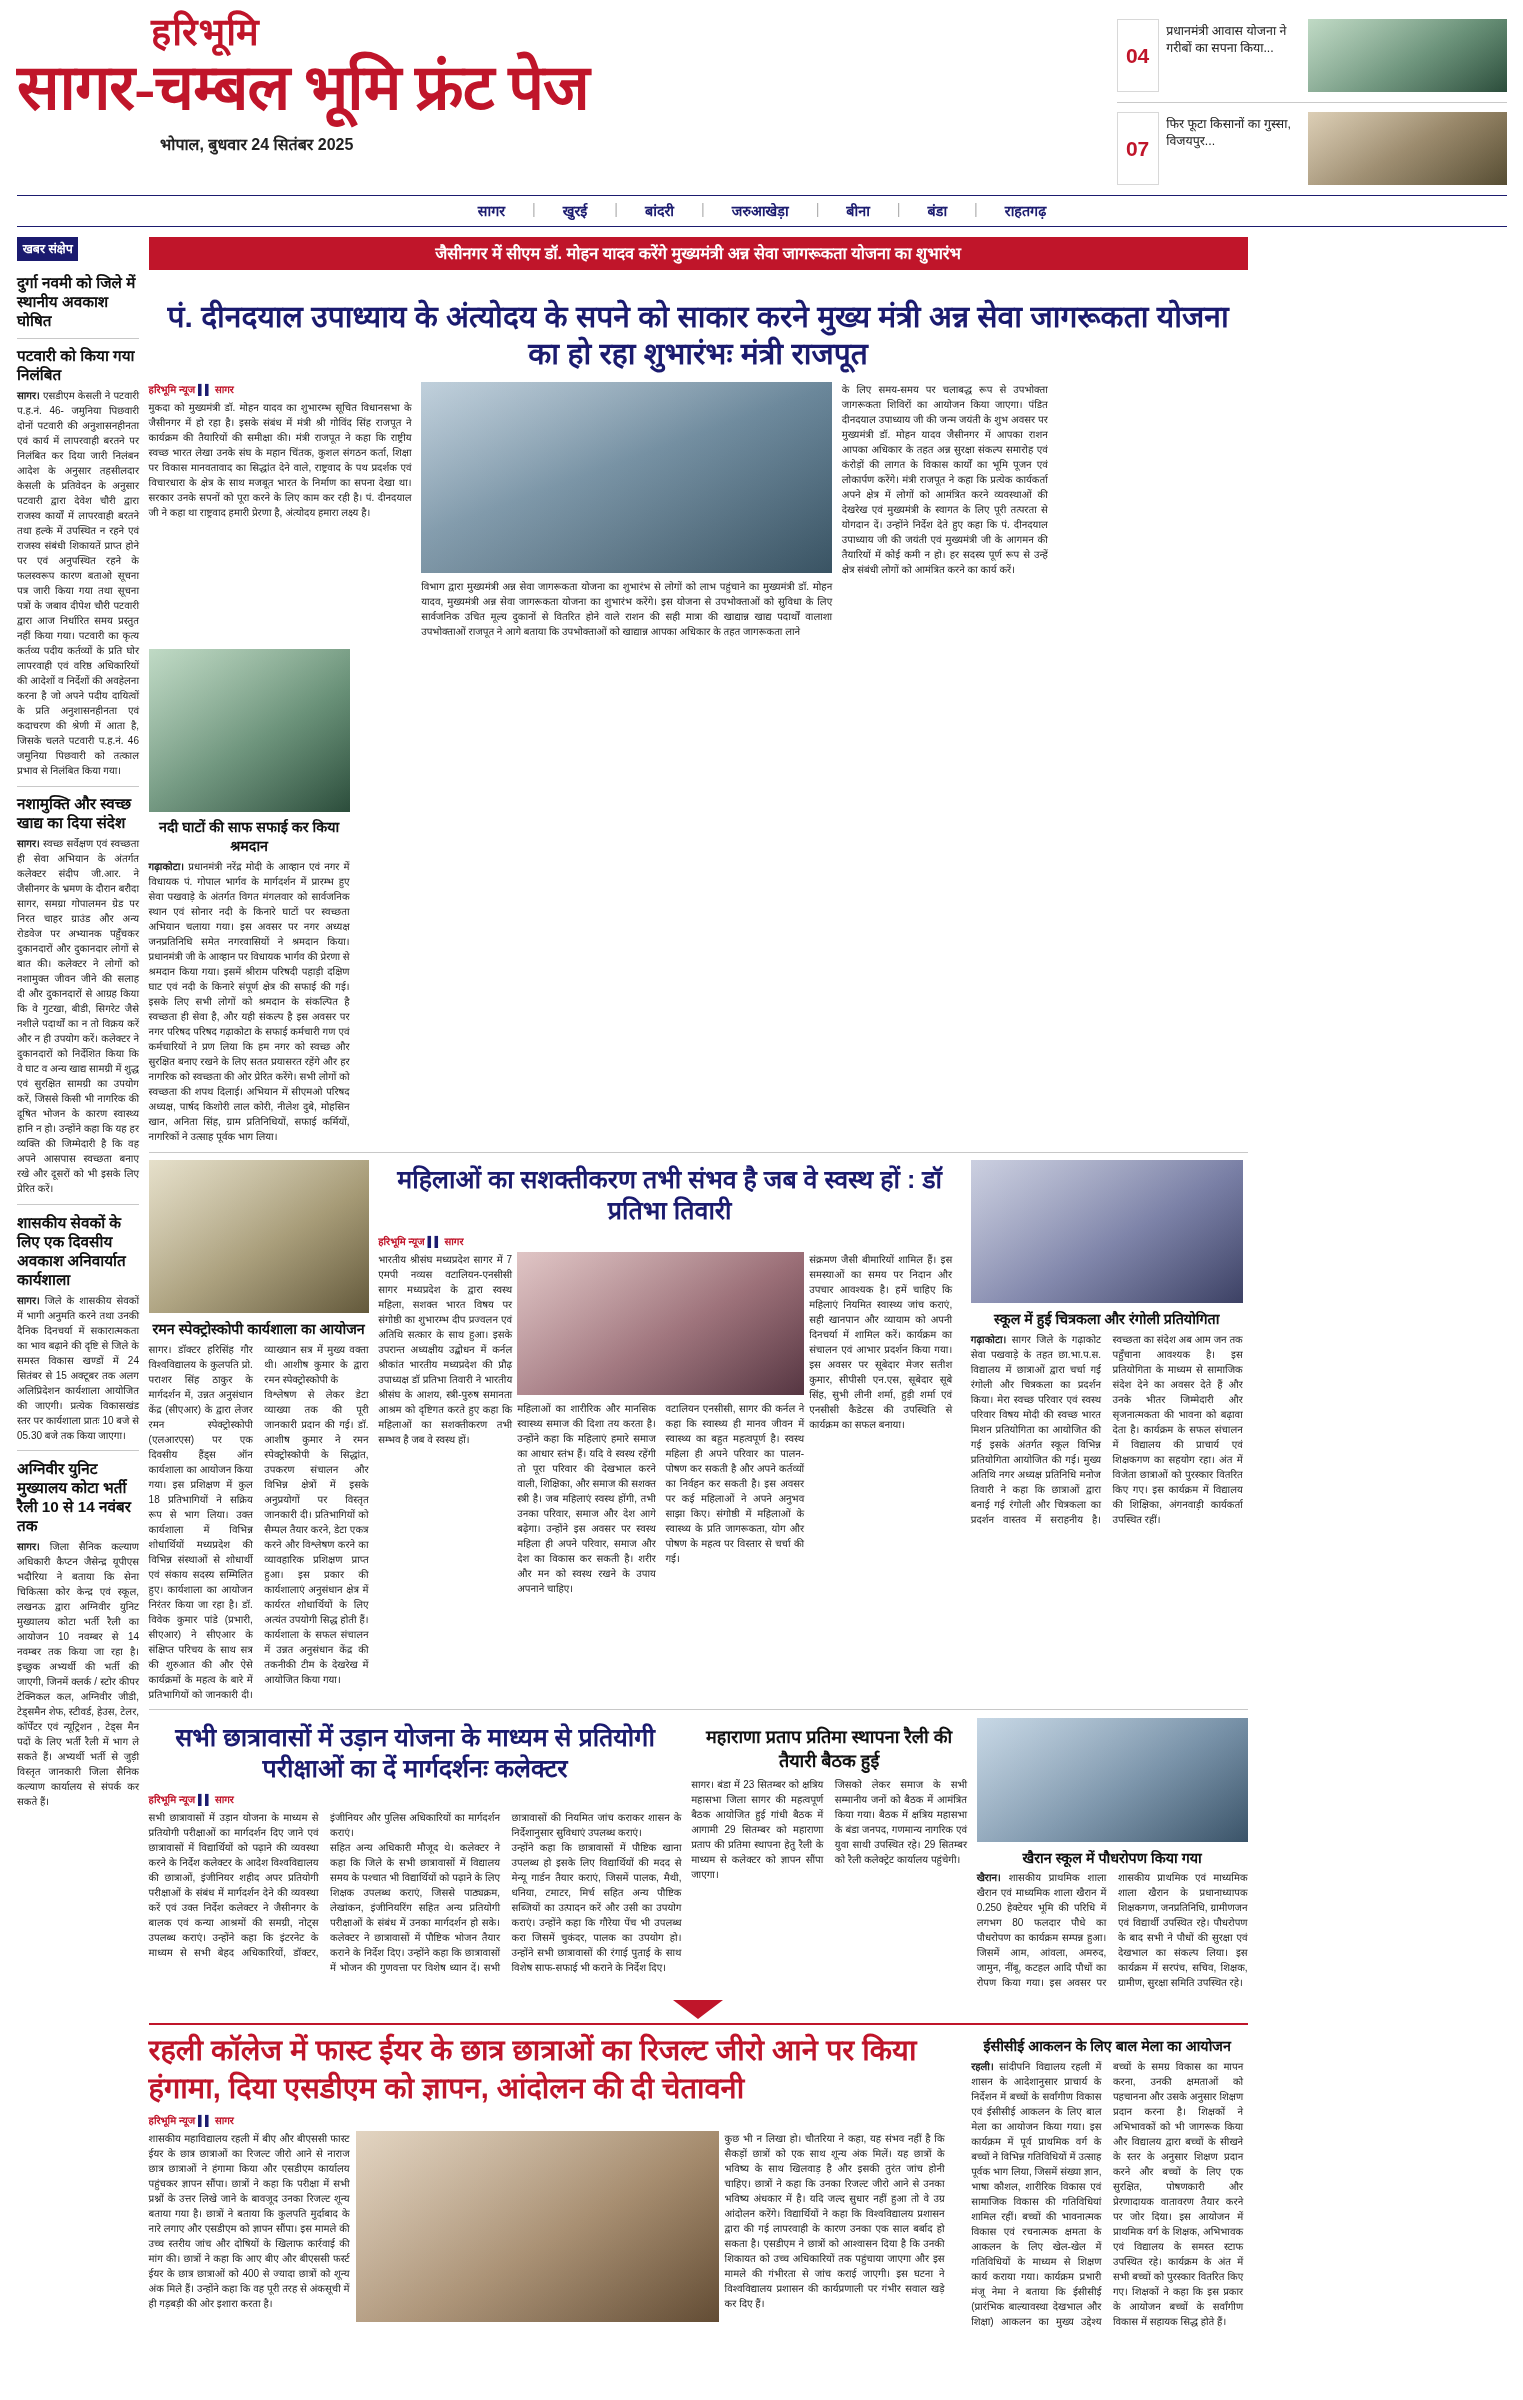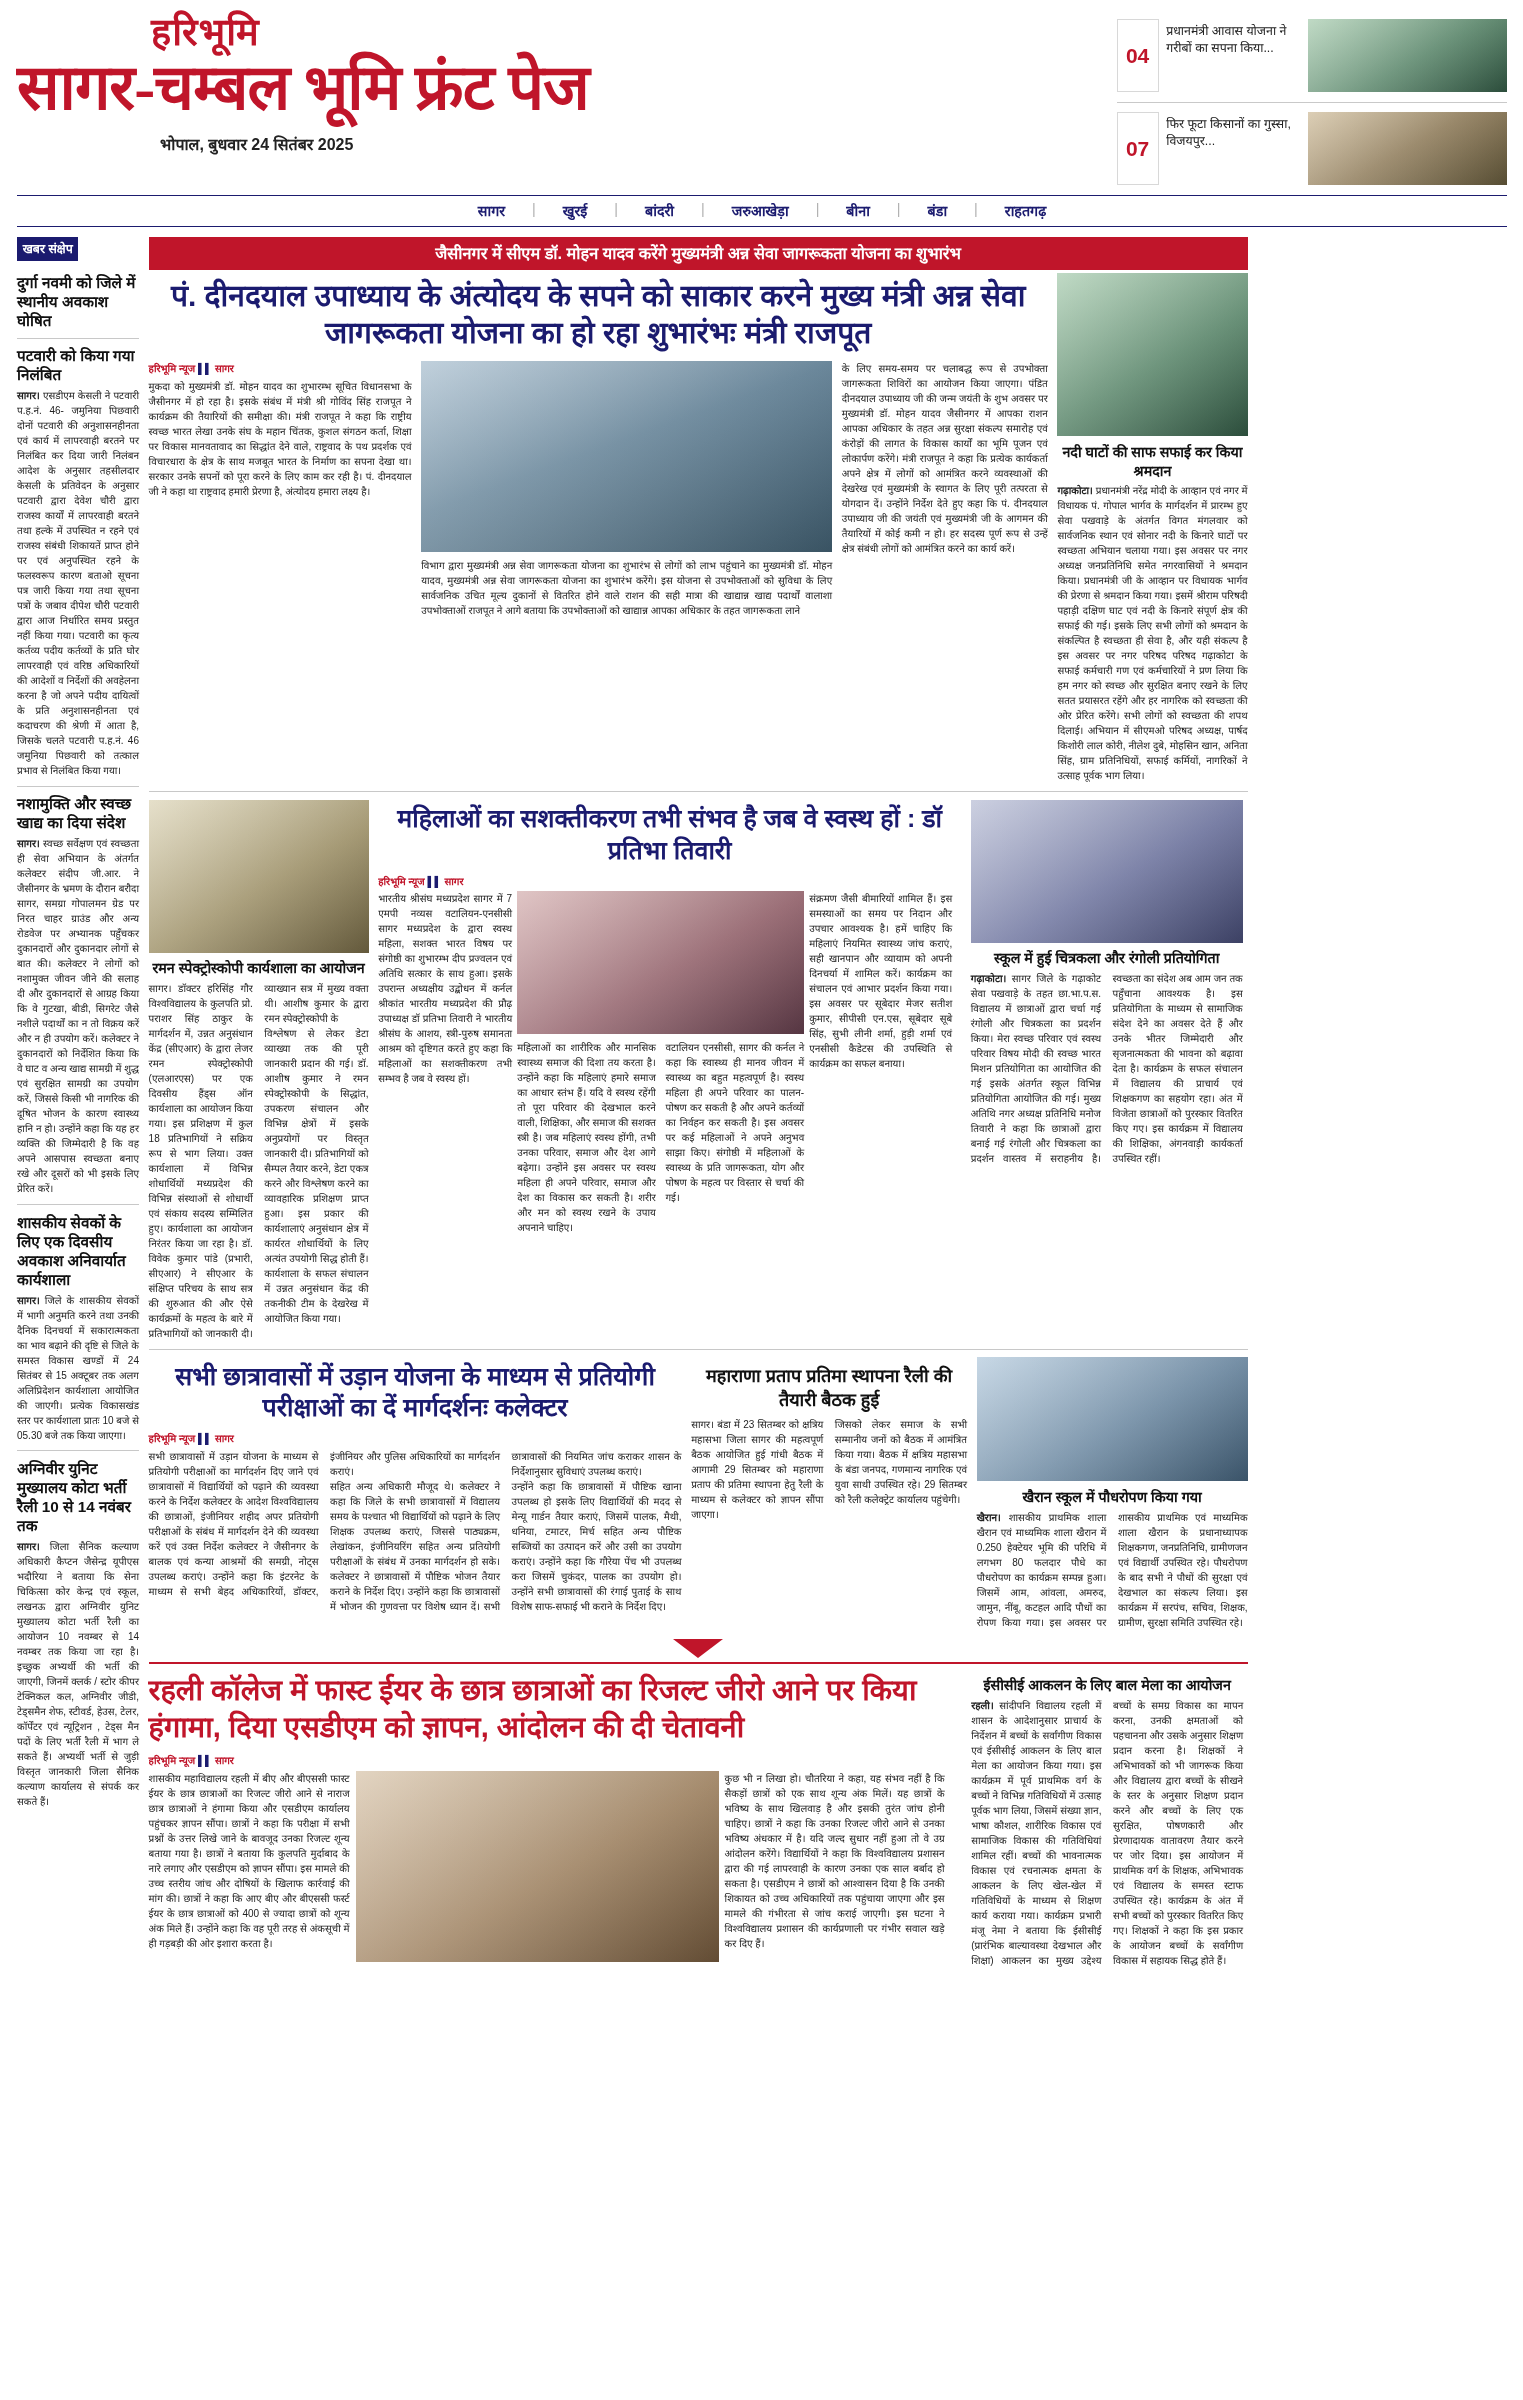--- a/index.html
+++ b/index.html
@@ -61,21 +61,21 @@
     background:#1b1b6f; color:#fff; font-size:12.4px; font-weight:bold;
     padding:3.8px 5.7px; display:inline-block; margin-bottom:5.7px;
   }
   .lh { font-size:15.3px; font-weight:bold; line-height:1.25; color:#111; margin:5.7px 0 3.8px;}
   .body-text { font-size:10px; line-height:1.5; text-align:justify; color:#222; }
   .dateline { font-weight:bold; }
 
   
   .redbar {
     background:#c0152a; color:#fff; font-size:16.3px; font-weight:bold;
-    padding:5.7px 9.6px; text-align:center; margin-bottom:3px;
+    padding:5.7px 9.6px; text-align:center; margin-bottom:24px;
   }
   .h1 {
     font-size:30px; line-height:1.25; font-weight:bold; color:#1b1b6f;
     text-align:center; margin:3.8px 0 9.6px;
   }
   .h2 {
     font-size:25px; line-height:1.25; font-weight:bold; color:#1b1b6f;
     text-align:center; margin:3.8px 0 7.6px;
   }
   .h3 { font-size:18px; font-weight:bold; color:#111; margin:5.7px 0 5.7px; text-align:center;}
@@ -202,21 +202,21 @@
           <span class="dateline">सागर।</span>
           <span>जिला सैनिक कल्याण अधिकारी कैप्टन जैसेन्द्र यूपीएस भदौरिया ने बताया कि सेना चिकित्सा कोर केन्द्र एवं स्कूल, लखनऊ द्वारा अग्निवीर युनिट मुख्यालय कोटा भर्ती रैली का आयोजन 10 नवम्बर से 14 नवम्बर तक किया जा रहा है। इच्छुक अभ्यर्थी की भर्ती की जाएगी, जिनमें क्लर्क / स्टोर कीपर टेक्निकल कल, अग्निवीर जीडी, टेड्समैन शेफ, स्टीवर्ड, हेउस, टेलर, कॉर्पेंटर एवं न्यूट्रिशन , टेड्स मैन पदों के लिए भर्ती रैली में भाग ले सकते हैं। अभ्यर्थी भर्ती से जुड़ी विस्तृत जानकारी जिला सैनिक कल्याण कार्यालय से संपर्क कर सकते हैं।</span>
         </div>
       </div>
     </div>
 
     <div class="col-mid">
 
       <div>
         <div class="redbar">जैसीनगर में सीएम डॉ. मोहन यादव करेंगे मुख्यमंत्री अन्न सेवा जागरूकता योजना का शुभारंभ</div>
-        <div style="display:flex; gap:9.6px;">
+        <div style="display:flex; gap:9.6px;flex-direction:column;">
           <div style="flex:1;">
             <div class="h1">पं. दीनदयाल उपाध्याय के अंत्योदय के सपने को साकार करने मुख्य मंत्री अन्न सेवा जागरूकता योजना का हो रहा शुभारंभः मंत्री राजपूत</div>
             <div style="display:flex; gap:9.6px;">
               <div style="width:263px;">
                 <div class="byline">
                   <span>हरिभूमि न्यूज</span>
                   <span class="nb">▌▌</span>
                   <span>सागर</span>
                 </div>
                 <div class="body-text">मुकदा को मुख्यमंत्री डॉ. मोहन यादव का शुभारम्भ सूचित विधानसभा के जैसीनगर में हो रहा है। इसके संबंध में मंत्री श्री गोविंद सिंह राजपूत ने कार्यक्रम की तैयारियों की समीक्षा की। मंत्री राजपूत ने कहा कि राष्ट्रीय स्वच्छ भारत लेखा उनके संघ के महान चिंतक, कुशल संगठन कर्ता, शिक्षा पर विकास मानवतावाद का सिद्धांत देने वाले, राष्ट्रवाद के पथ प्रदर्शक एवं विचारधारा के क्षेत्र के साथ मजबूत भारत के निर्माण का सपना देखा था। सरकार उनके सपनों को पूरा करने के लिए काम कर रही है। पं. दीनदयाल जी ने कहा था राष्ट्रवाद हमारी प्रेरणा है, अंत्योदय हमारा लक्ष्य है।</div>

